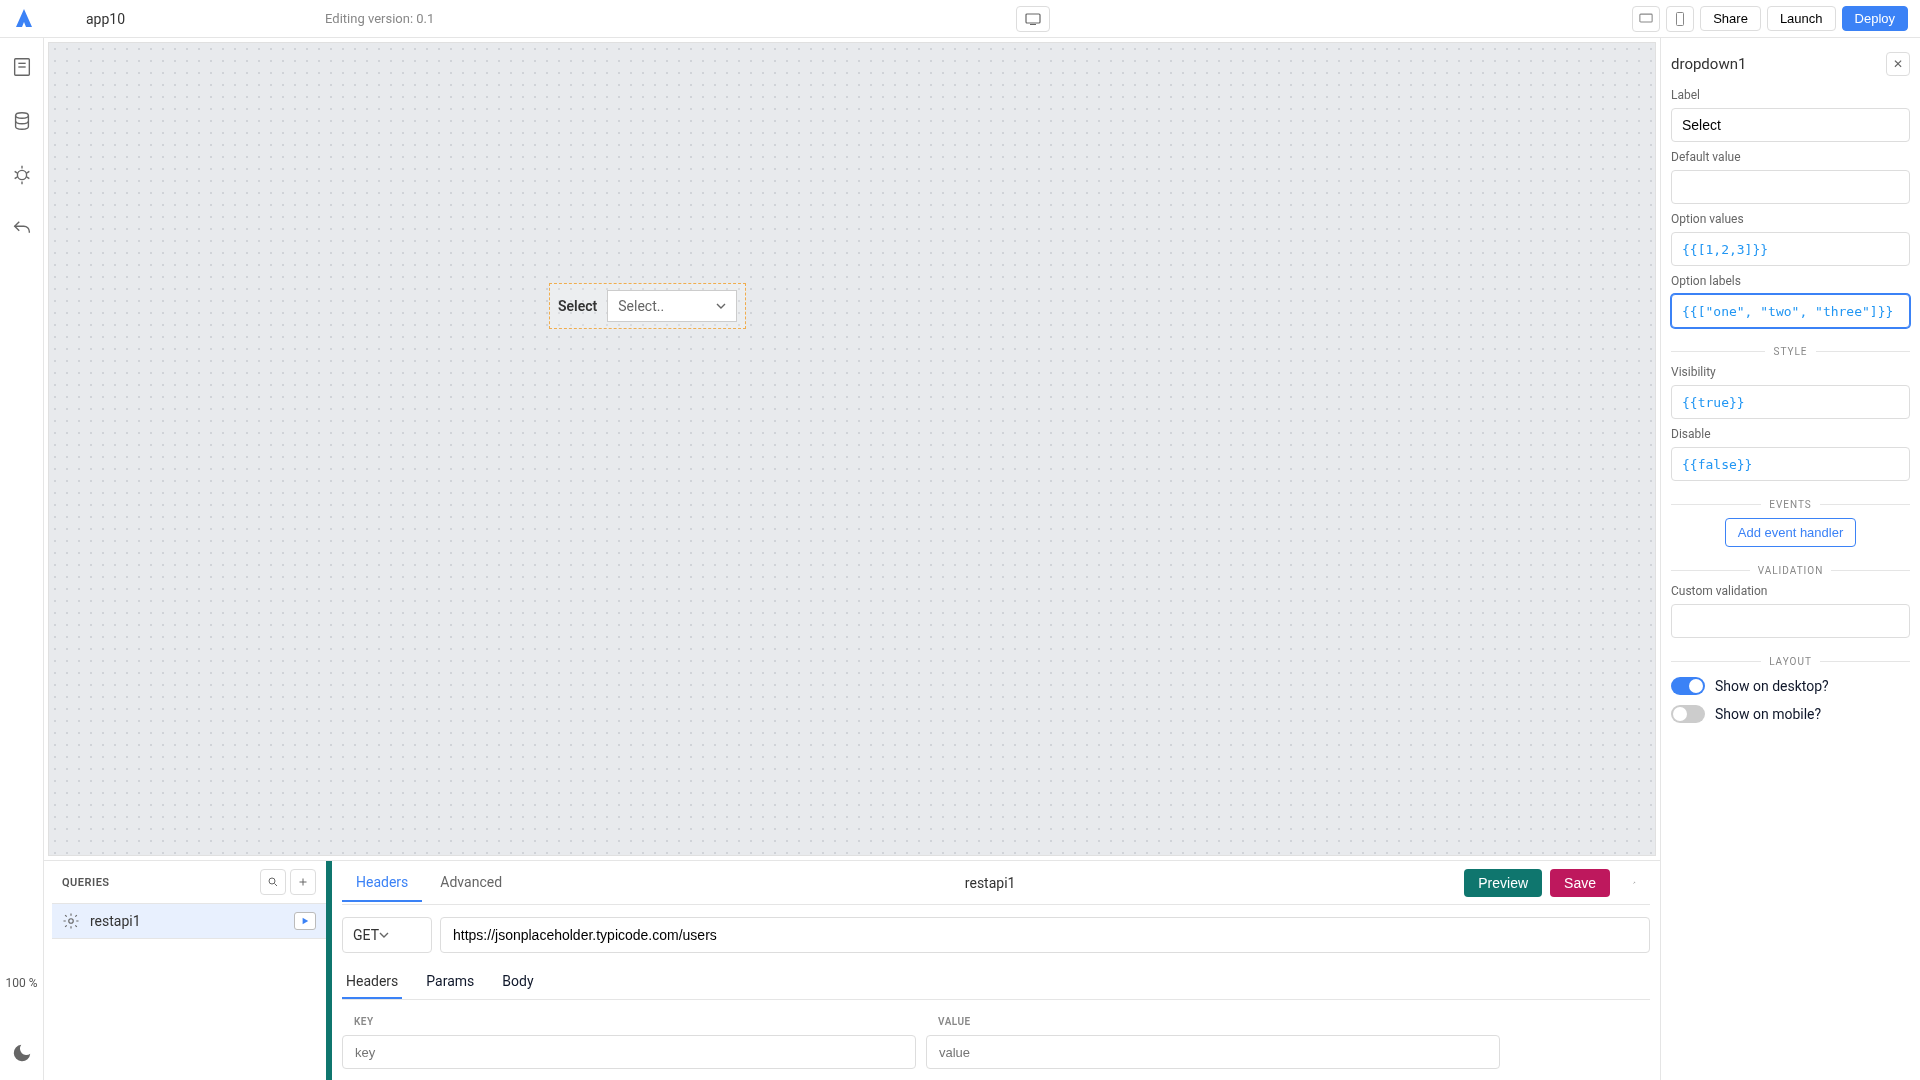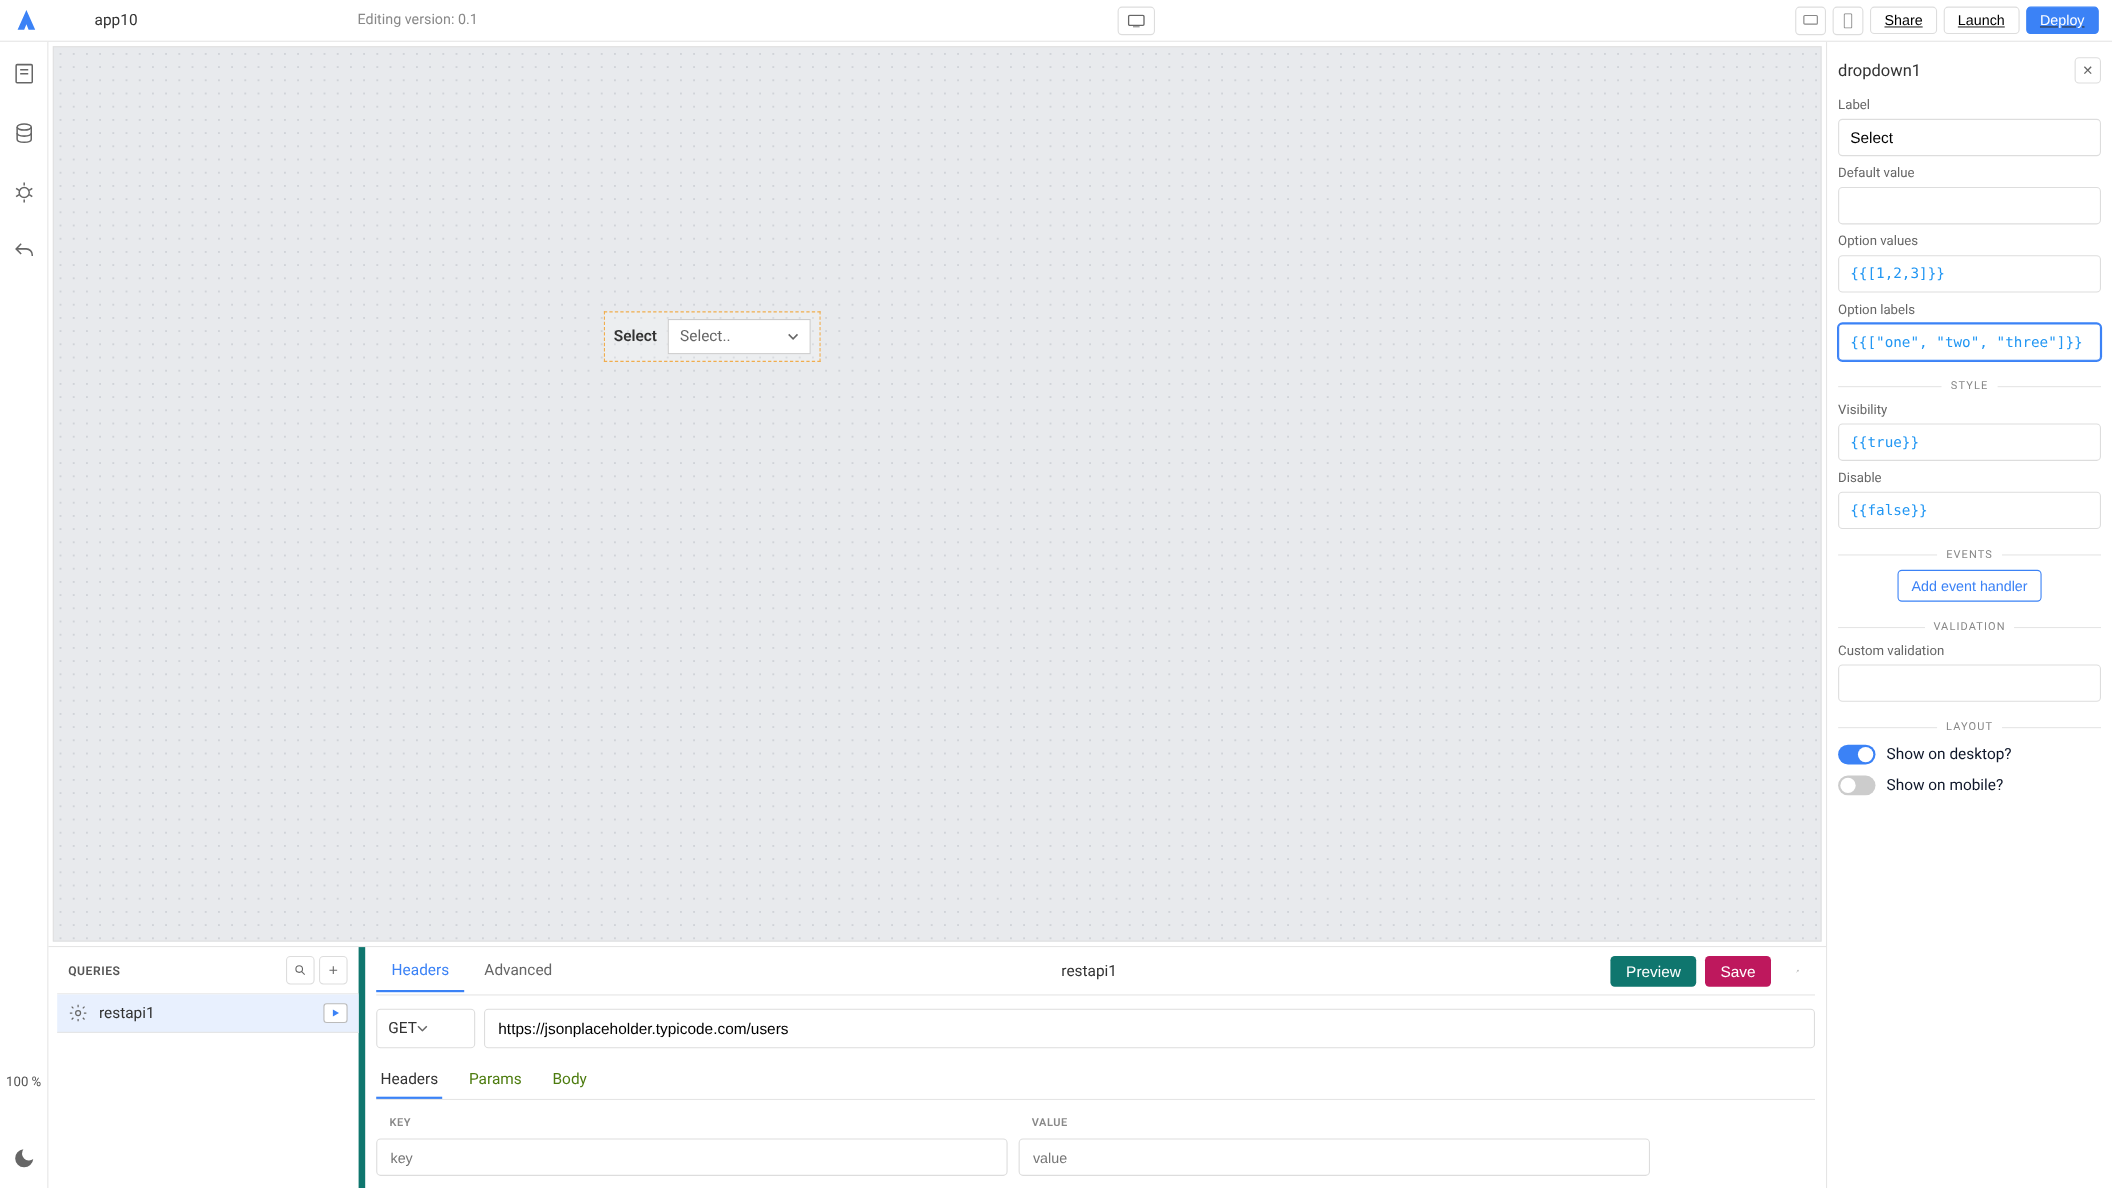--- a/index.html
+++ b/index.html
@@ -5,21 +5,21 @@
 * { box-sizing: border-box; margin: 0; padding: 0; }
 body { font-family: -apple-system, BlinkMacSystemFont, "Segoe UI", Roboto, sans-serif; font-size: 13px; color: #333; background: #fff; overflow: hidden; }
 
 
 .topbar { height: 38px; border-bottom: 1px solid #e5e5e5; display: flex; align-items: center; padding: 0 12px; }
 .topbar .logo { width: 24px; height: 24px; margin-right: 50px; }
 .topbar .app-name { font-size: 14px; color: #333; }
 .topbar .version { flex: 0 0 auto; margin-left: 200px; color: #888; font-size: 13px; }
 .topbar .center-controls { flex: 1; display: flex; justify-content: center; gap: 6px; }
 .topbar .device-btn { width: 34px; height: 26px; border: 1px solid #ddd; border-radius: 4px; background: #fff; display: flex; align-items: center; justify-content: center; cursor: pointer; }
-.topbar .right-controls { display: flex; gap: 6px; align-items: center; text-decoration: underline; }
+.topbar .right-controls { display: flex; gap: 6px; align-items: center; }
 .topbar .device-btn.small { width: 28px; }
 .topbar .btn { padding: 4px 12px; border: 1px solid #ddd; border-radius: 4px; background: #fff; cursor: pointer; font-size: 13px; }
 .topbar .btn.primary { background: #3b82f6; color: #fff; border-color: #3b82f6; }
 
 
 .main { display: flex; height: calc(100vh - 38px); }
 .sidebar-left { width: 44px; border-right: 1px solid #e5e5e5; display: flex; flex-direction: column; align-items: center; padding-top: 18px; gap: 32px; }
 .sidebar-left .side-icon { width: 22px; height: 22px; cursor: pointer; color: #666; }
 .sidebar-left .zoom { margin-top: auto; font-size: 12px; color: #555; padding: 4px; }
 .sidebar-left .theme-icon { margin-bottom: 16px; margin-top: 16px; }
@@ -50,21 +50,21 @@
 .query-actions .qa-btn { padding: 6px 14px; border-radius: 4px; border: none; font-size: 14px; cursor: pointer; }
 .qa-preview { background: #0f766e; color: #fff; }
 .qa-save { background: #be185d; color: #fff; }
 .qa-expand { width: 32px; background: #fff; border: 1px solid #ddd; display:flex; align-items:center; justify-content:center; }
 
 .url-row { display: flex; gap: 8px; padding: 12px 0; }
 .method-select { width: 90px; height: 36px; border: 1px solid #ddd; border-radius: 4px; padding: 0 10px; display:flex; align-items:center; justify-content:flex-start; font-size:14px; }
 .url-input { flex: 1; height: 36px; border: 1px solid #ddd; border-radius: 4px; padding: 0 12px; font-size: 14px; }
 
 .http-tabs { display: flex; gap: 20px; border-bottom: 1px solid #e5e5e5; }
-.http-tab { padding: 8px 4px; cursor: pointer; color: #4d7c0f; font-size: 14px; }
+.http-tab { padding: 8px 4px; cursor: pointer; color: #0f172a; font-size: 14px; }
 .http-tab.active { color: #333; border-bottom: 2px solid #3b82f6; }
 
 .kv-table { padding-top: 8px; }
 .kv-header { display: flex; padding: 8px 0; }
 .kv-header .kh { flex: 1; font-size: 10px; font-weight: 600; color: #888; letter-spacing: 0.5px; padding-left: 12px; }
 .kv-row { display: flex; gap: 10px; }
 .kv-row input { flex: 1; height: 34px; border: 1px solid #ddd; border-radius: 4px; padding: 0 12px; font-size: 13px; }
 .kv-spacer { width: 140px; }
 
 

